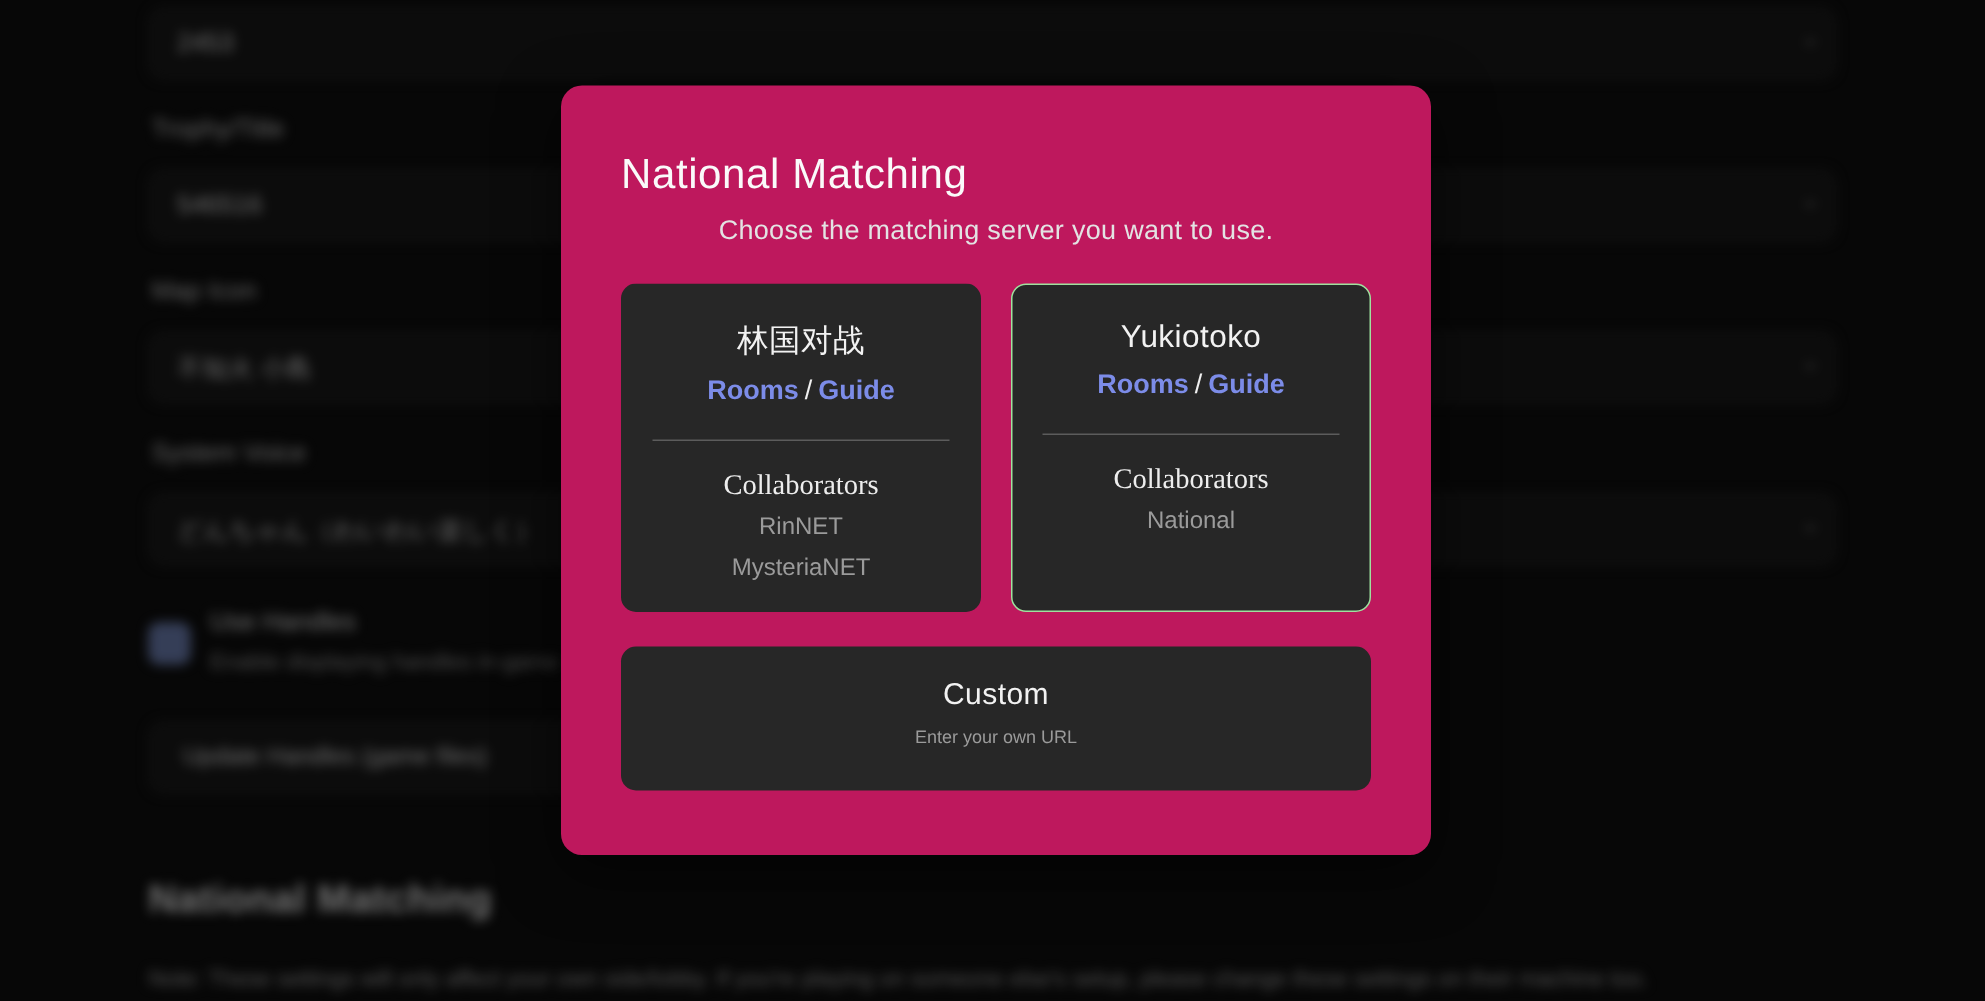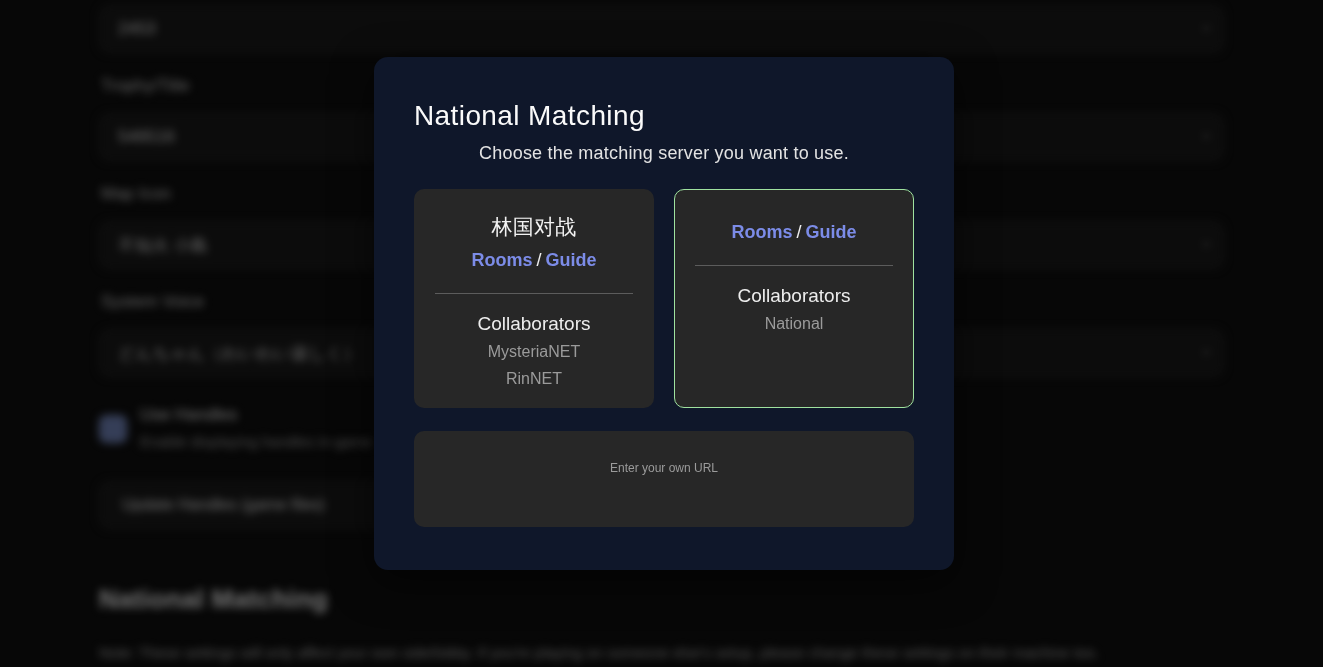--- a/index.html
+++ b/index.html
@@ -51,41 +51,41 @@
     position: absolute; left: 0; top: 644px; width: 1125px;
     color: #9a9a9a; font-size: 15px; white-space: nowrap; overflow: hidden;
   }
 
   
   .overlay { position: absolute; inset: 0; background: rgba(0,0,0,0.45); }
 
   
   .modal {
     position: absolute; left: 374px; top: 57px; width: 580px; height: 513px;
-    background: #0f172a; border-radius: 14px;
+    background: #be185d; border-radius: 14px;
     box-shadow: 0 12px 40px rgba(0,0,0,0.55);
     padding: 43px 40px 40px 40px;
     color: #f2f2f2;
   }
   .modal-title { font-size: 28px; font-weight: 500; letter-spacing: 0.4px; color: #fafafa; }
   .modal-subtitle { margin-top: 11px; font-size: 18px; color: #e3e3e3; letter-spacing: 0.2px; text-align: center; }
 
   .server-row { margin-top: 25px; display: flex; gap: 20px; }
   .server-card {
     flex: 1; height: 219px; background: #272727; border-radius: 10px;
     border: 1.5px solid transparent; text-align: center; padding-top: 23px;
     cursor: pointer;
   }
   .server-card.selected { border-color: #9fe29f; }
   .server-name { font-size: 21px; color: #f2f2f2; letter-spacing: 0.3px; }
   .server-links { margin-top: 9px; font-size: 18px; }
   .server-links a { color: #7c8ce8; text-decoration: none; font-weight: bold; }
   .link-sep { color: #f0f0f0; padding: 0 4px; }
   .server-divider { margin: 22px auto 0 auto; width: 83%; border: 0; border-top: 1px solid #5c5c5c; }
-  .collab-title { margin-top: 19px; font-size: 19px; color: #ededed; }
+  .collab-title { margin-top: 19px; font-size: 19px; color: #ededed; font-family: Liberation Serif, serif; }
   .collab-name { margin-top: 7px; font-size: 16px; color: #9b9b9b; line-height: 20px; }
   .collab-name + .collab-name { margin-top: 7px; }
 
   .custom-card {
     margin-top: 23px; width: 100%; height: 96px; background: #272727;
     border-radius: 10px; text-align: center; padding-top: 21px; cursor: pointer;
   }
   .custom-title { font-size: 20px; color: #f2f2f2; letter-spacing: 0.3px; }
   .custom-sub { margin-top: 9px; font-size: 12px; color: #9b9b9b; }
 </style>
@@ -137,31 +137,33 @@
 
   <div class="server-row">
 
     <div class="server-card">
       <div class="server-name">林国对战</div>
       <div class="server-links">
         <a href="#">Rooms</a><span class="link-sep">/</span><a href="#">Guide</a>
       </div>
       <hr class="server-divider">
       <div class="collab-title">Collaborators</div>
+      <div class="collab-name">RinNET</div>
       <div class="collab-name">MysteriaNET</div>
-      <div class="collab-name">RinNET</div>
     </div>
 
     <div class="server-card selected">
+      <div class="server-name">Yukiotoko</div>
       <div class="server-links">
         <a href="#">Rooms</a><span class="link-sep">/</span><a href="#">Guide</a>
       </div>
       <hr class="server-divider">
       <div class="collab-title">Collaborators</div>
       <div class="collab-name">National</div>
     </div>
 
   </div>
 
   <div class="custom-card">
+    <div class="custom-title">Custom</div>
     <div class="custom-sub">Enter your own URL</div>
   </div>
 </div>
 
 </body></html>

